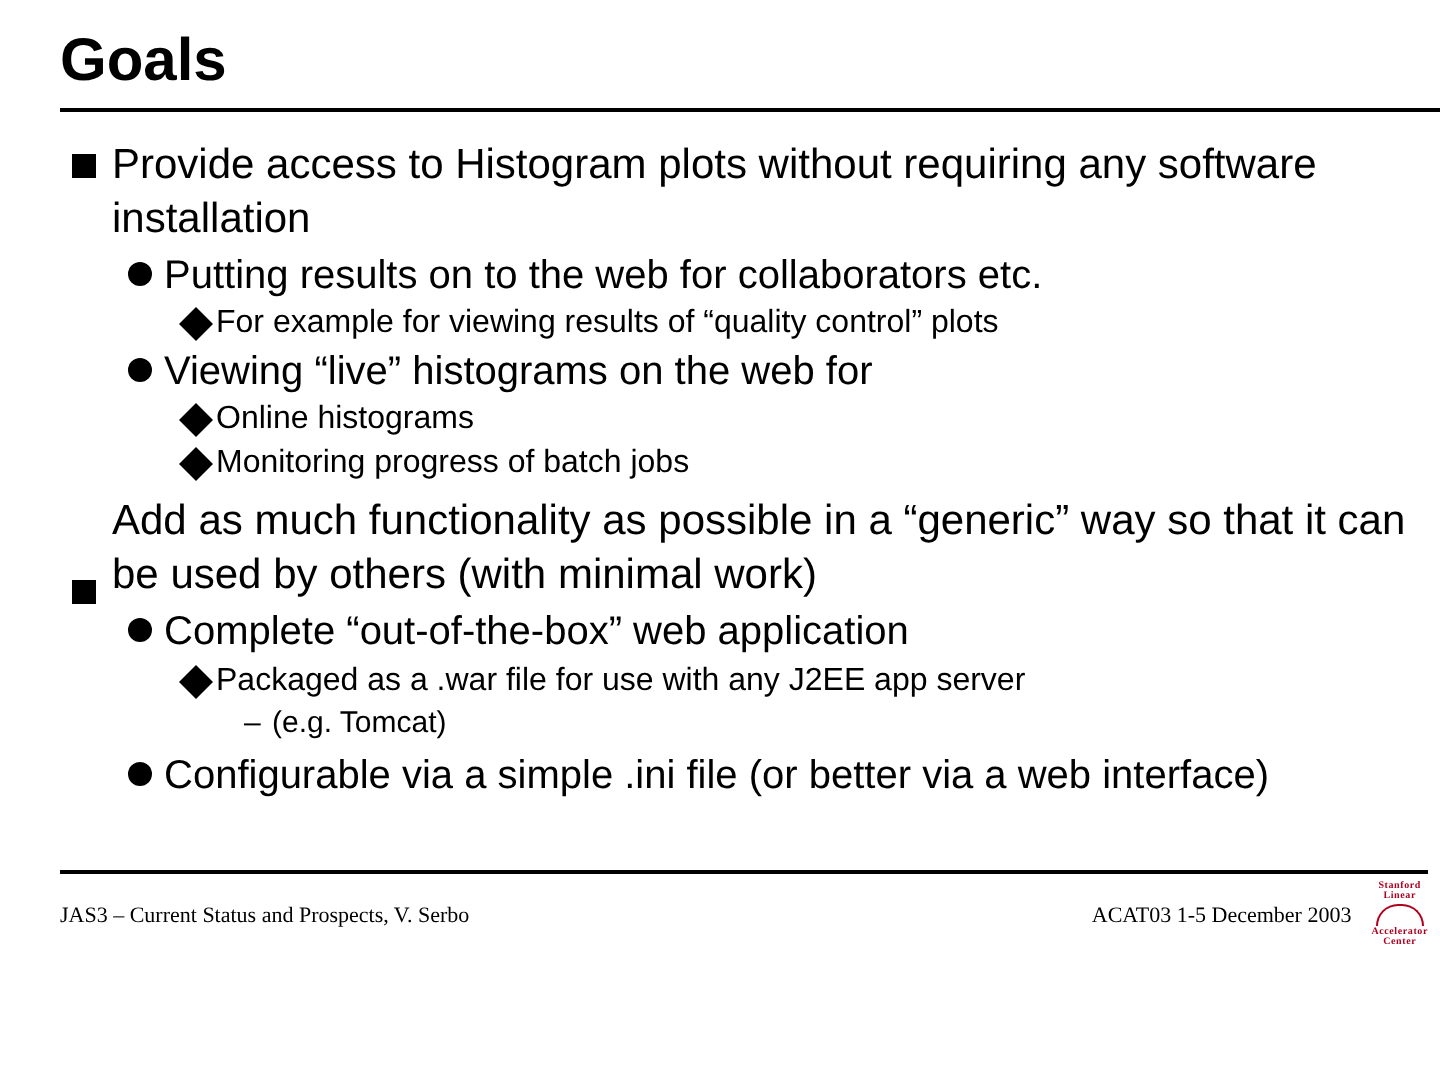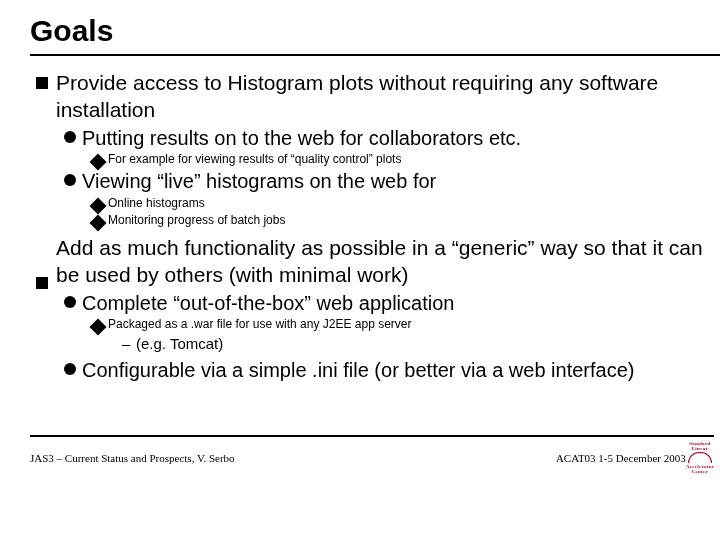--- a/index.html
+++ b/index.html
@@ -56,21 +56,21 @@
     transform: rotate(45deg);
     flex: 0 0 12px;
     margin-top: 4px;
     margin-right: 4px;
   }
   .lvl1 { margin-left: 6px; margin-bottom: 2px; }
   .lvl1 .text { font-size: 21px; }
   .lvl2 { margin-left: 34px; margin-bottom: 1px; }
   .lvl2 .text { font-size: 20px; }
   .lvl3 { margin-left: 62px; margin-bottom: 1px; }
-  .lvl3 .text { font-size: 12px; }
+  .lvl3 .text { font-size: 16px; }
   .lvl4 { margin-left: 92px; margin-bottom: 1px; }
   .lvl4 .text { font-size: 15px; }
   .dash {
     flex: 0 0 10px;
     margin-right: 4px;
     font-size: 15px;
     line-height: 1.3;
   }
   .footer {
     position: absolute;
@@ -86,21 +86,21 @@
   .footer-row {
     display: flex;
     justify-content: space-between;
     align-items: center;
     font-size: 11px;
     font-family: "Times New Roman", Times, serif;
   }
   .footer-right {
     display: flex;
     align-items: center;
-    gap: 0;
+    gap: 10px;
   }
   .logo {
     display: flex;
     flex-direction: column;
     align-items: center;
     font-size: 5px;
     line-height: 1;
     color: #b00020;
     font-weight: bold;
     letter-spacing: 0.3px;

